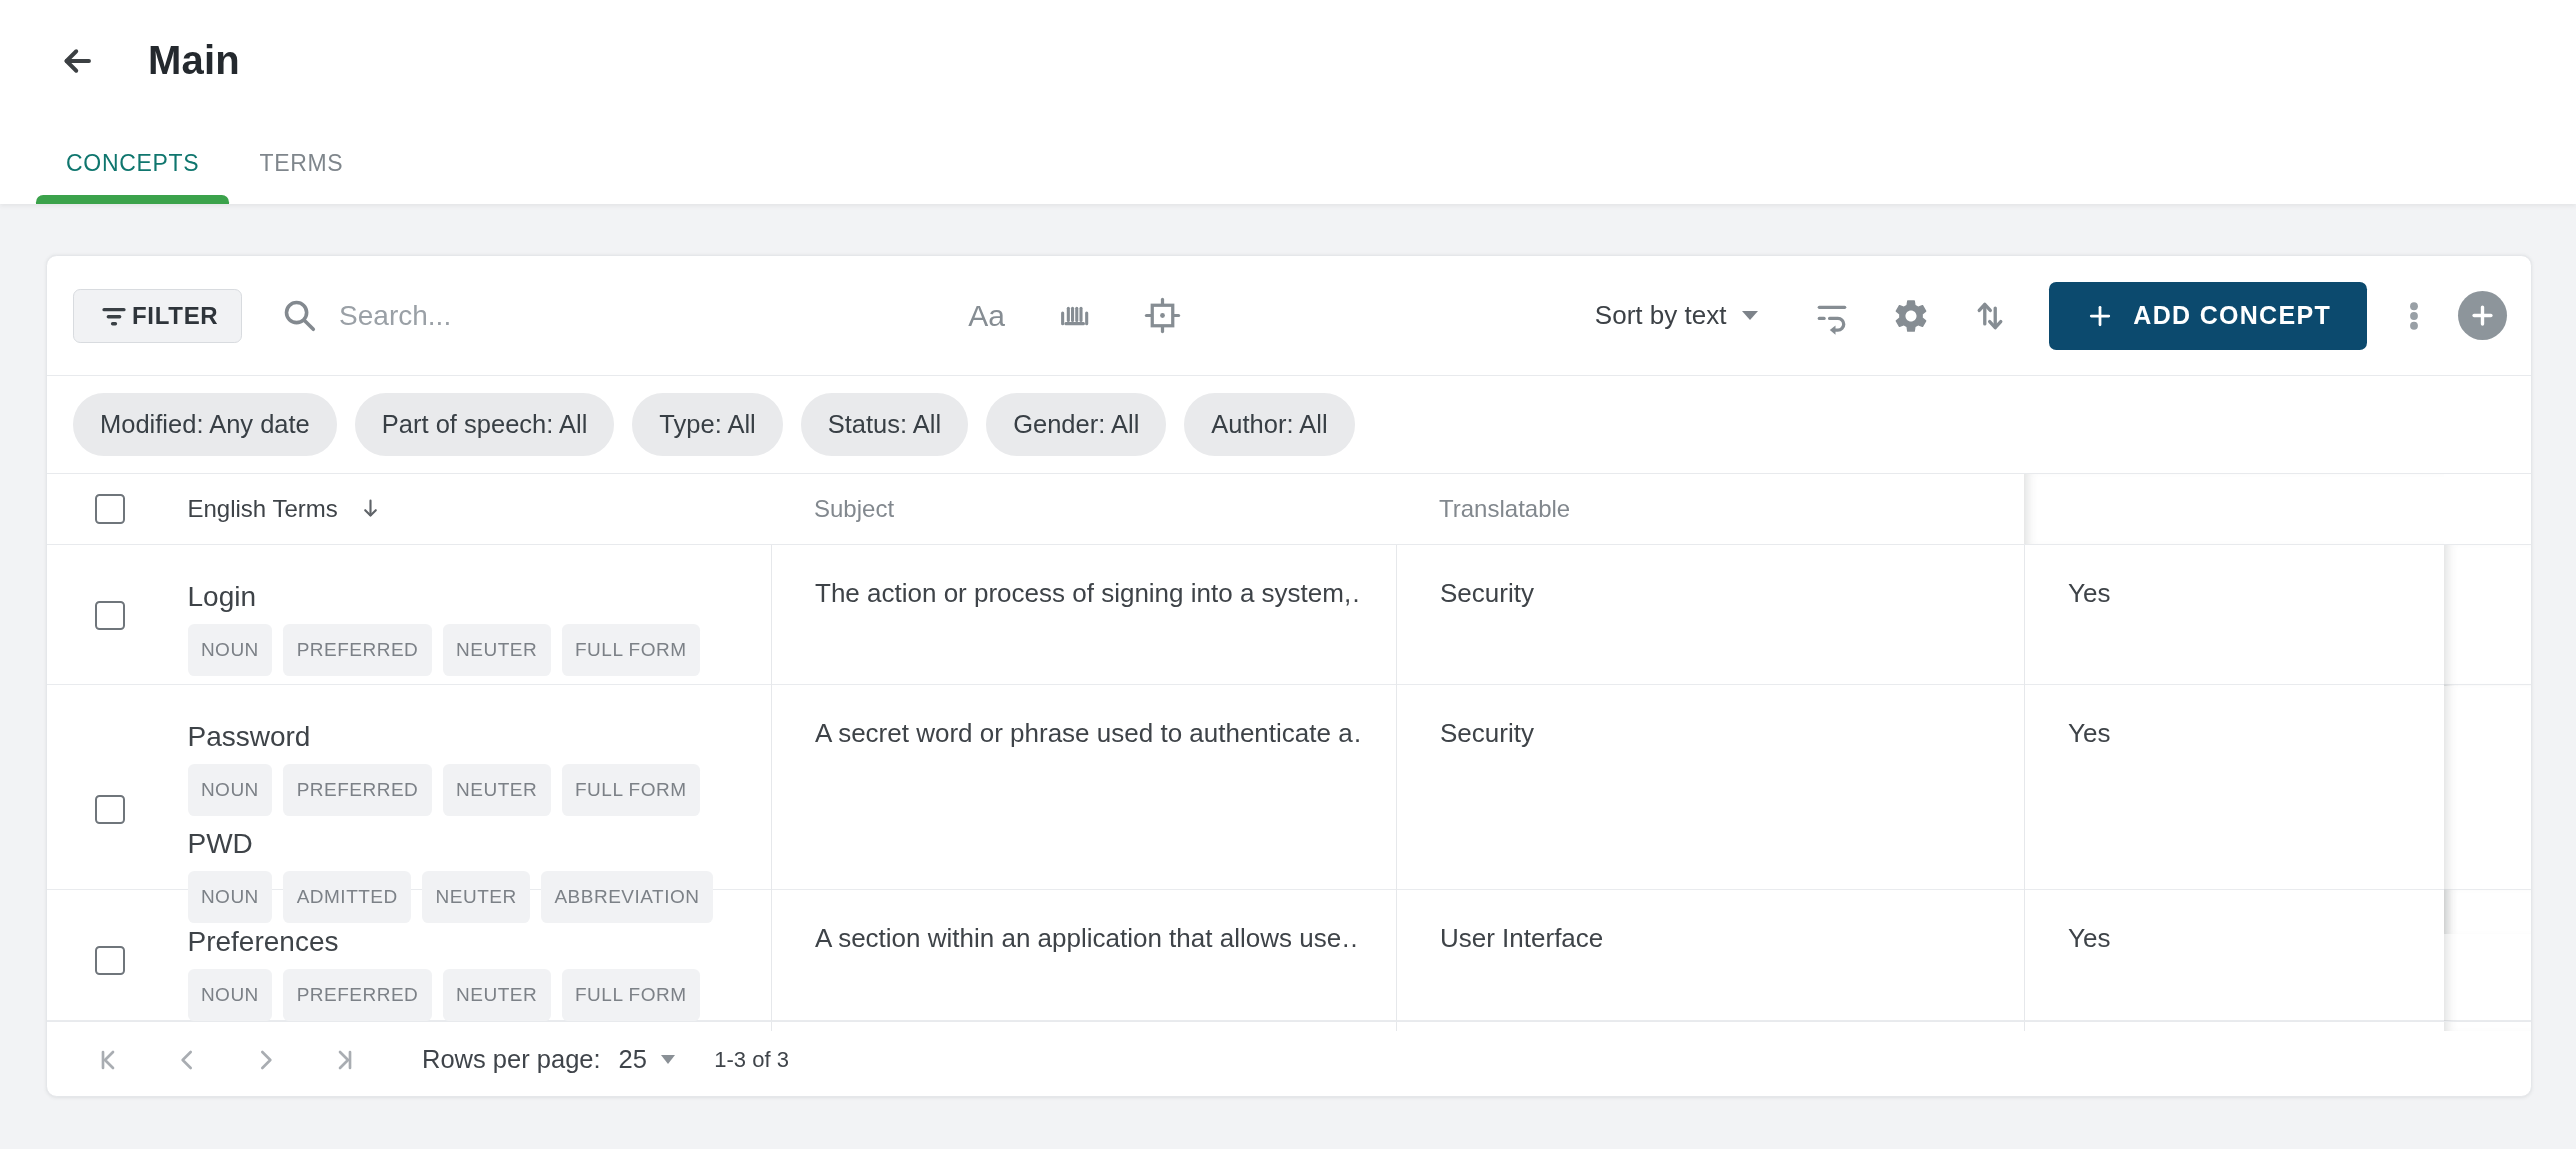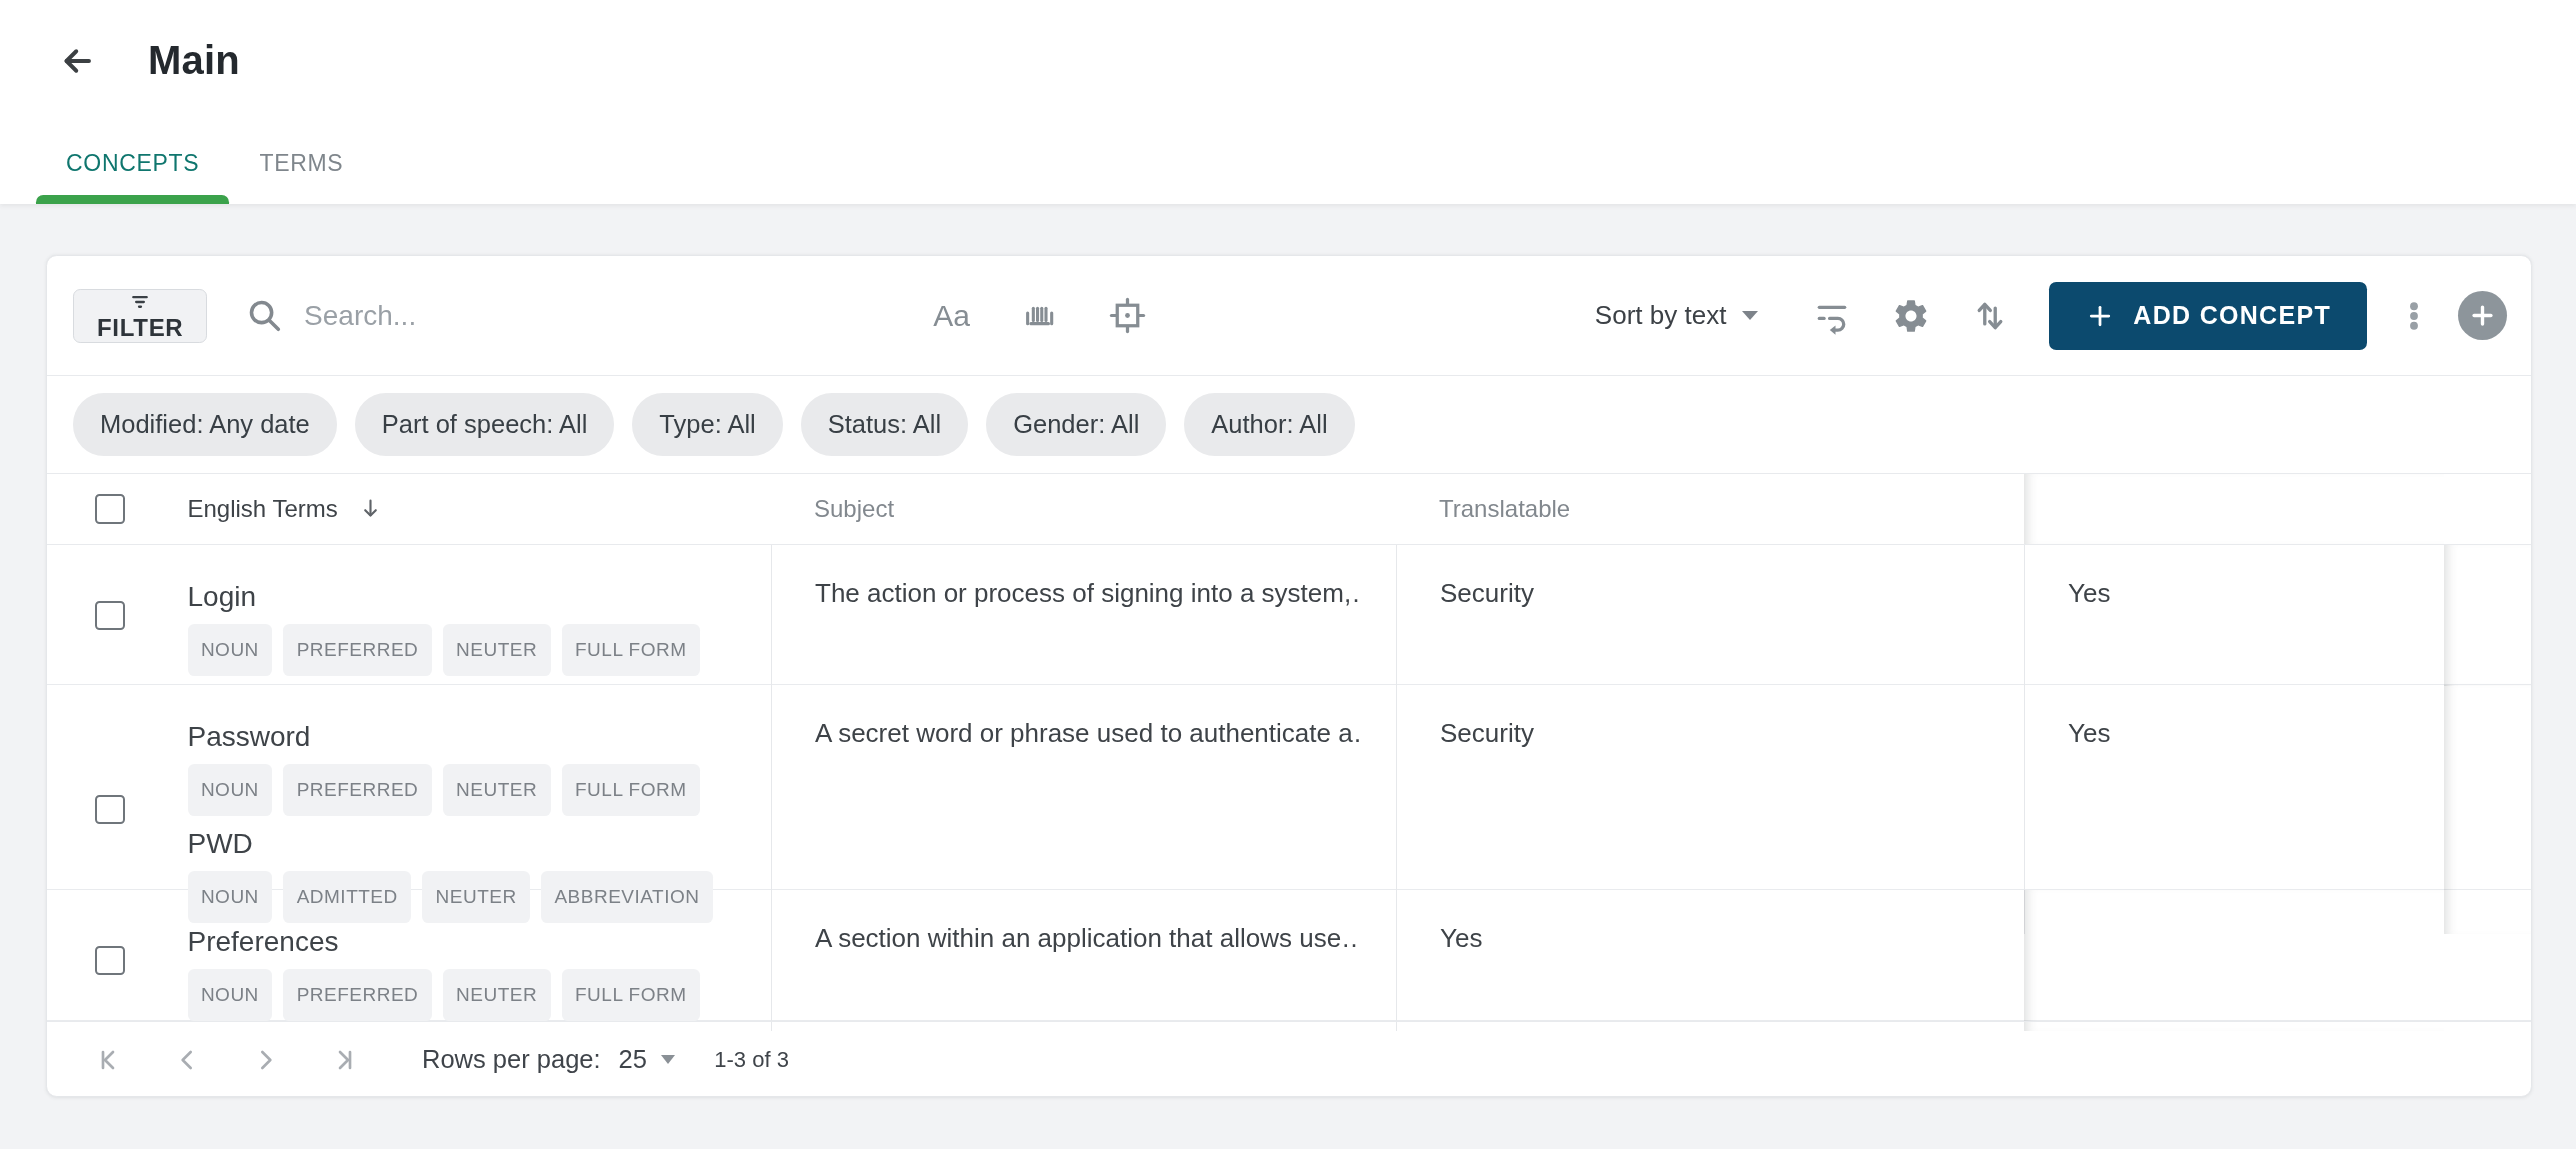--- a/index.html
+++ b/index.html
@@ -27,21 +27,21 @@
   .content { padding:51px 45px 0 46px; }
   .card { background:#fff; width:2486px; height:842px; border-radius:10.7px;
           border:0.9px solid #e5e7ea; box-shadow:0 0.9px 3.6px rgba(60,64,67,.10);
           display:flex; flex-direction:column; overflow:hidden; }
 
   .divider { height:0.9px; background:#e8eaed; flex:none; }
 
   
   .toolbar { height:119px; flex:none; display:flex; align-items:center; padding:0 24px 0 26px; }
   .filter-btn { display:flex; align-items:center; gap:1px; height:54px; padding:0 23px;
-                background:#f1f2f4; border:0.9px solid #d8dbdf; border-radius:7.2px; cursor:pointer;flex-direction:column; }
+                background:#f1f2f4; border:0.9px solid #d8dbdf; border-radius:7.2px; cursor:pointer; }
   .filter-btn .lbl { font-size:24px; font-weight:600; letter-spacing:0.7px; color:#2e343a; }
   .searchbox { display:flex; align-items:center; margin-left:38px; gap:19.7px; }
   .searchbox input { border:none; outline:none; font-size:28px; width:626px; color:#3e4348;
                      font-family:inherit; background:transparent; }
   .searchbox input::placeholder { color:#9aa0a6; }
   .search-opts { display:flex; align-items:center; gap:45px; }
   .icon-btn { width:43px; height:43px; display:flex; align-items:center; justify-content:center; cursor:pointer; }
   .match-case { font-size:30px; font-weight:500; color:#868d93; }
   .right-group { margin-left:auto; display:flex; align-items:center; }
   .sort-select { display:flex; align-items:center; gap:16px; cursor:pointer; margin-right:52px; }
@@ -340,20 +340,21 @@
             <span class="badge">NOUN</span>
             <span class="badge">PREFERRED</span>
             <span class="badge">NEUTER</span>
             <span class="badge">FULL FORM</span>
           </div>
         </div>
       </div>
       <div class="cell">
         <div class="def-text">A section within an application that allows use…</div>
       </div>
+      <div class="cell">User Interface</div>
       <div class="cell">Yes</div>
       <div class="cell cell-pinned"></div>
     </div>
 
     <div class="pagination">
       <div class="pg-btn">
         <svg width="32" height="32" viewBox="0 0 24 24">
           <g fill="none" stroke="#a9adb2" stroke-width="2" stroke-linecap="round" stroke-linejoin="round">
             <line x1="6" y1="6" x2="6" y2="18"></line>
             <polyline points="13.5,6 7.5,12 13.5,18"></polyline>

